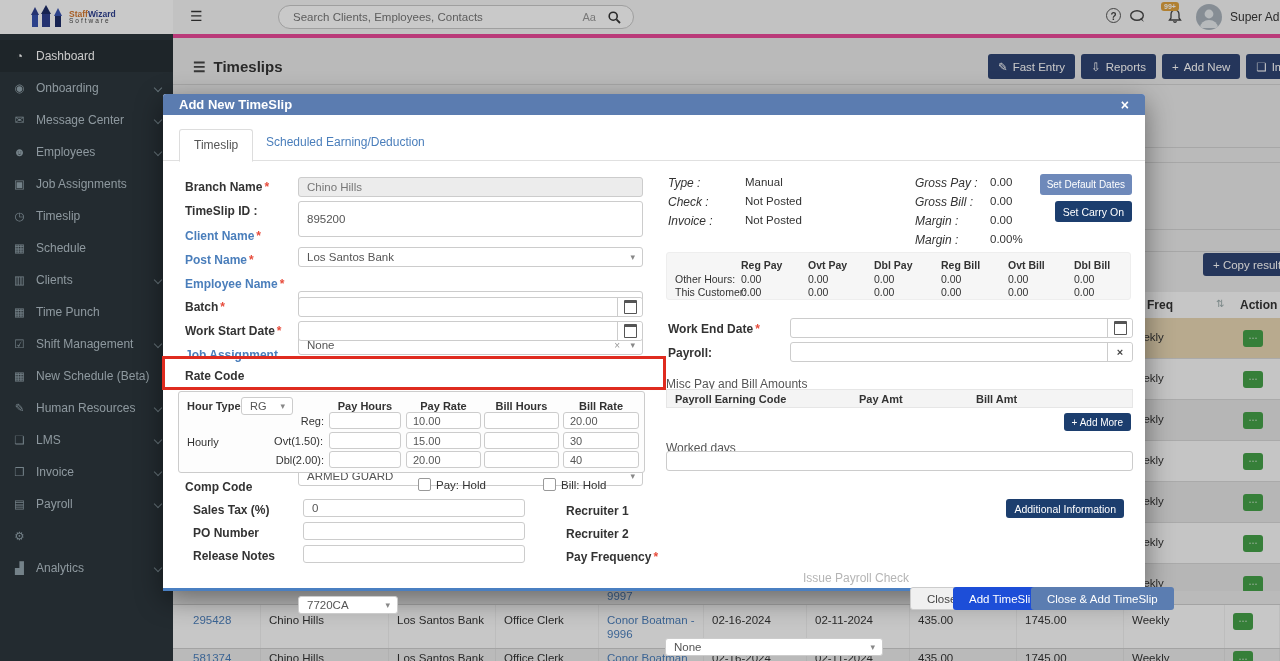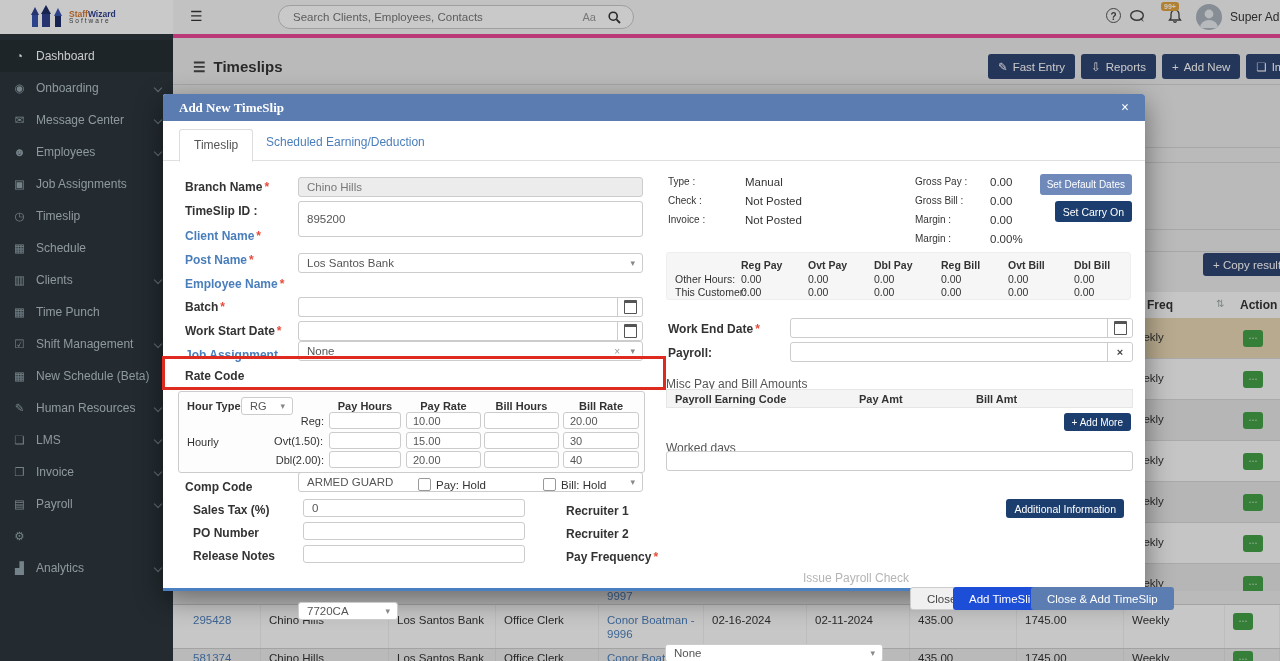--- a/index.html
+++ b/index.html
@@ -57,21 +57,21 @@
   .blue{color:#4a7ebb;}
   .sliver{position:absolute;left:173px;width:1107px;top:591px;height:13px;background:#ececec;z-index:1;overflow:hidden;}
   .sliver span{position:absolute;left:434px;top:-1px;font-size:11.5px;color:#4a7ebb;}
 
   
   .overlay{position:absolute;inset:0;background:rgba(10,10,10,0.22);z-index:2;}
 
   
   .modal{position:absolute;left:163px;top:94px;width:982px;height:497px;background:#fff;z-index:3;
          border-bottom:3px solid #4a7fc1;border-radius:3px 3px 0 0;box-shadow:0 8px 28px rgba(0,0,0,.45);box-sizing:border-box;}
-  .m-head{height:27px;background:#5b7cb0;color:#fff;display:flex;align-items:center;padding:0 16px;font-size:13px;font-weight:bold;border-radius:3px 3px 0 0;font-family:Liberation Serif, serif;}
+  .m-head{height:21px;background:#5b7cb0;color:#fff;display:flex;align-items:center;padding:0 16px;font-size:13px;font-weight:bold;border-radius:3px 3px 0 0;}
   .m-close{margin-left:auto;cursor:pointer;font-size:14px;font-weight:bold;}
   .tabs{position:absolute;top:27px;left:0;right:0;height:39px;border-bottom:1px solid #e0e0e0;}
   .tab-active{position:absolute;left:16px;top:8px;height:31px;border:1px solid #ddd;border-bottom:1px solid #fff;border-radius:3px 3px 0 0;padding:0 14px;line-height:30px;font-size:12px;color:#555;background:#fff;z-index:1;cursor:pointer;}
   .tab-link{position:absolute;left:103px;top:14px;font-size:12px;color:#4a7ebb;cursor:pointer;}
 
   .lbl{font-size:12px;color:#333;font-weight:600;}
   .lbl.bluelbl{color:#4a7ebb;font-weight:600;}
   .req::after{content:"*";color:#e74c3c;margin-left:2px;}
   .fld,.inp{box-sizing:border-box;border:1px solid #ccc;border-radius:3px;background:#fff;font-size:11.5px;color:#555;}
   .inp{padding:0 8px;font-family:"Liberation Sans",sans-serif;outline:none;}
@@ -81,21 +81,21 @@
   .disabled-inp{background:#ececec;color:#777;}
   .grp-addon{position:absolute;right:0;top:0;bottom:0;width:24px;border-left:1px solid #ccc;display:flex;align-items:center;justify-content:center;background:#fff;border-radius:0 3px 3px 0;}
   .cal{width:11px;height:10px;border:1.3px solid #555;border-top:3px solid #555;border-radius:1px;}
   .hourbox{position:absolute;left:15px;top:297px;width:465px;height:80px;border:1px solid #ccc;border-radius:3px;background:#fdfdfd;}
   .hb-lbl{position:absolute;font-size:11px;color:#333;font-weight:bold;}
   .hb-col{position:absolute;font-size:11px;color:#333;font-weight:bold;text-align:center;width:72px;}
   .hb-row-lbl{position:absolute;font-size:11px;color:#333;text-align:right;width:85px;}
   .hb-inp{position:absolute;height:17px;border:1px solid #ccc;border-radius:3px;font-size:11px;color:#555;padding:0 6px;box-sizing:border-box;width:72px;font-family:"Liberation Sans",sans-serif;outline:none;background:#fff;}
   .cbx{display:inline-flex;align-items:center;gap:5px;font-size:11.5px;color:#333;cursor:pointer;}
   .cbx .box{width:11px;height:11px;border:1px solid #999;border-radius:2px;background:#fff;}
-  .ilabel{font-size:10px;color:#333;position:absolute;}
+  .ilabel{font-size:12px;color:#333;position:absolute;font-style:italic;}
   .ivalue{font-size:11.5px;color:#333;position:absolute;}
   .btn-blue{background:#6e89ba;color:#fff;border:none;border-radius:3px;font-size:10px;padding:0 7px;height:21px;cursor:pointer;font-family:"Liberation Sans",sans-serif;}
   .btn-dark{background:#1c3e6e;color:#fff;border:none;border-radius:3px;font-size:10.5px;padding:0 8px;height:21px;cursor:pointer;font-family:"Liberation Sans",sans-serif;white-space:nowrap;}
   .sumbox{position:absolute;left:503px;top:158px;width:465px;height:48px;background:#f6f6f6;border-radius:3px;border:1px solid #eee;box-sizing:border-box;font-size:10.5px;color:#333;}
   .sumbox span{position:absolute;}
   .misc-head{position:absolute;left:503px;top:295px;width:467px;height:19px;background:#f4f4f4;border:1px solid #e6e6e6;box-sizing:border-box;font-size:11px;font-weight:bold;color:#333;}
   .misc-head span{position:absolute;top:3px;}
   .footer-btn{border-radius:3px;font-size:11.5px;height:23px;padding:0 16px;cursor:pointer;font-family:"Liberation Sans",sans-serif;border:none;white-space:nowrap;margin-top:21px;}
 
   

